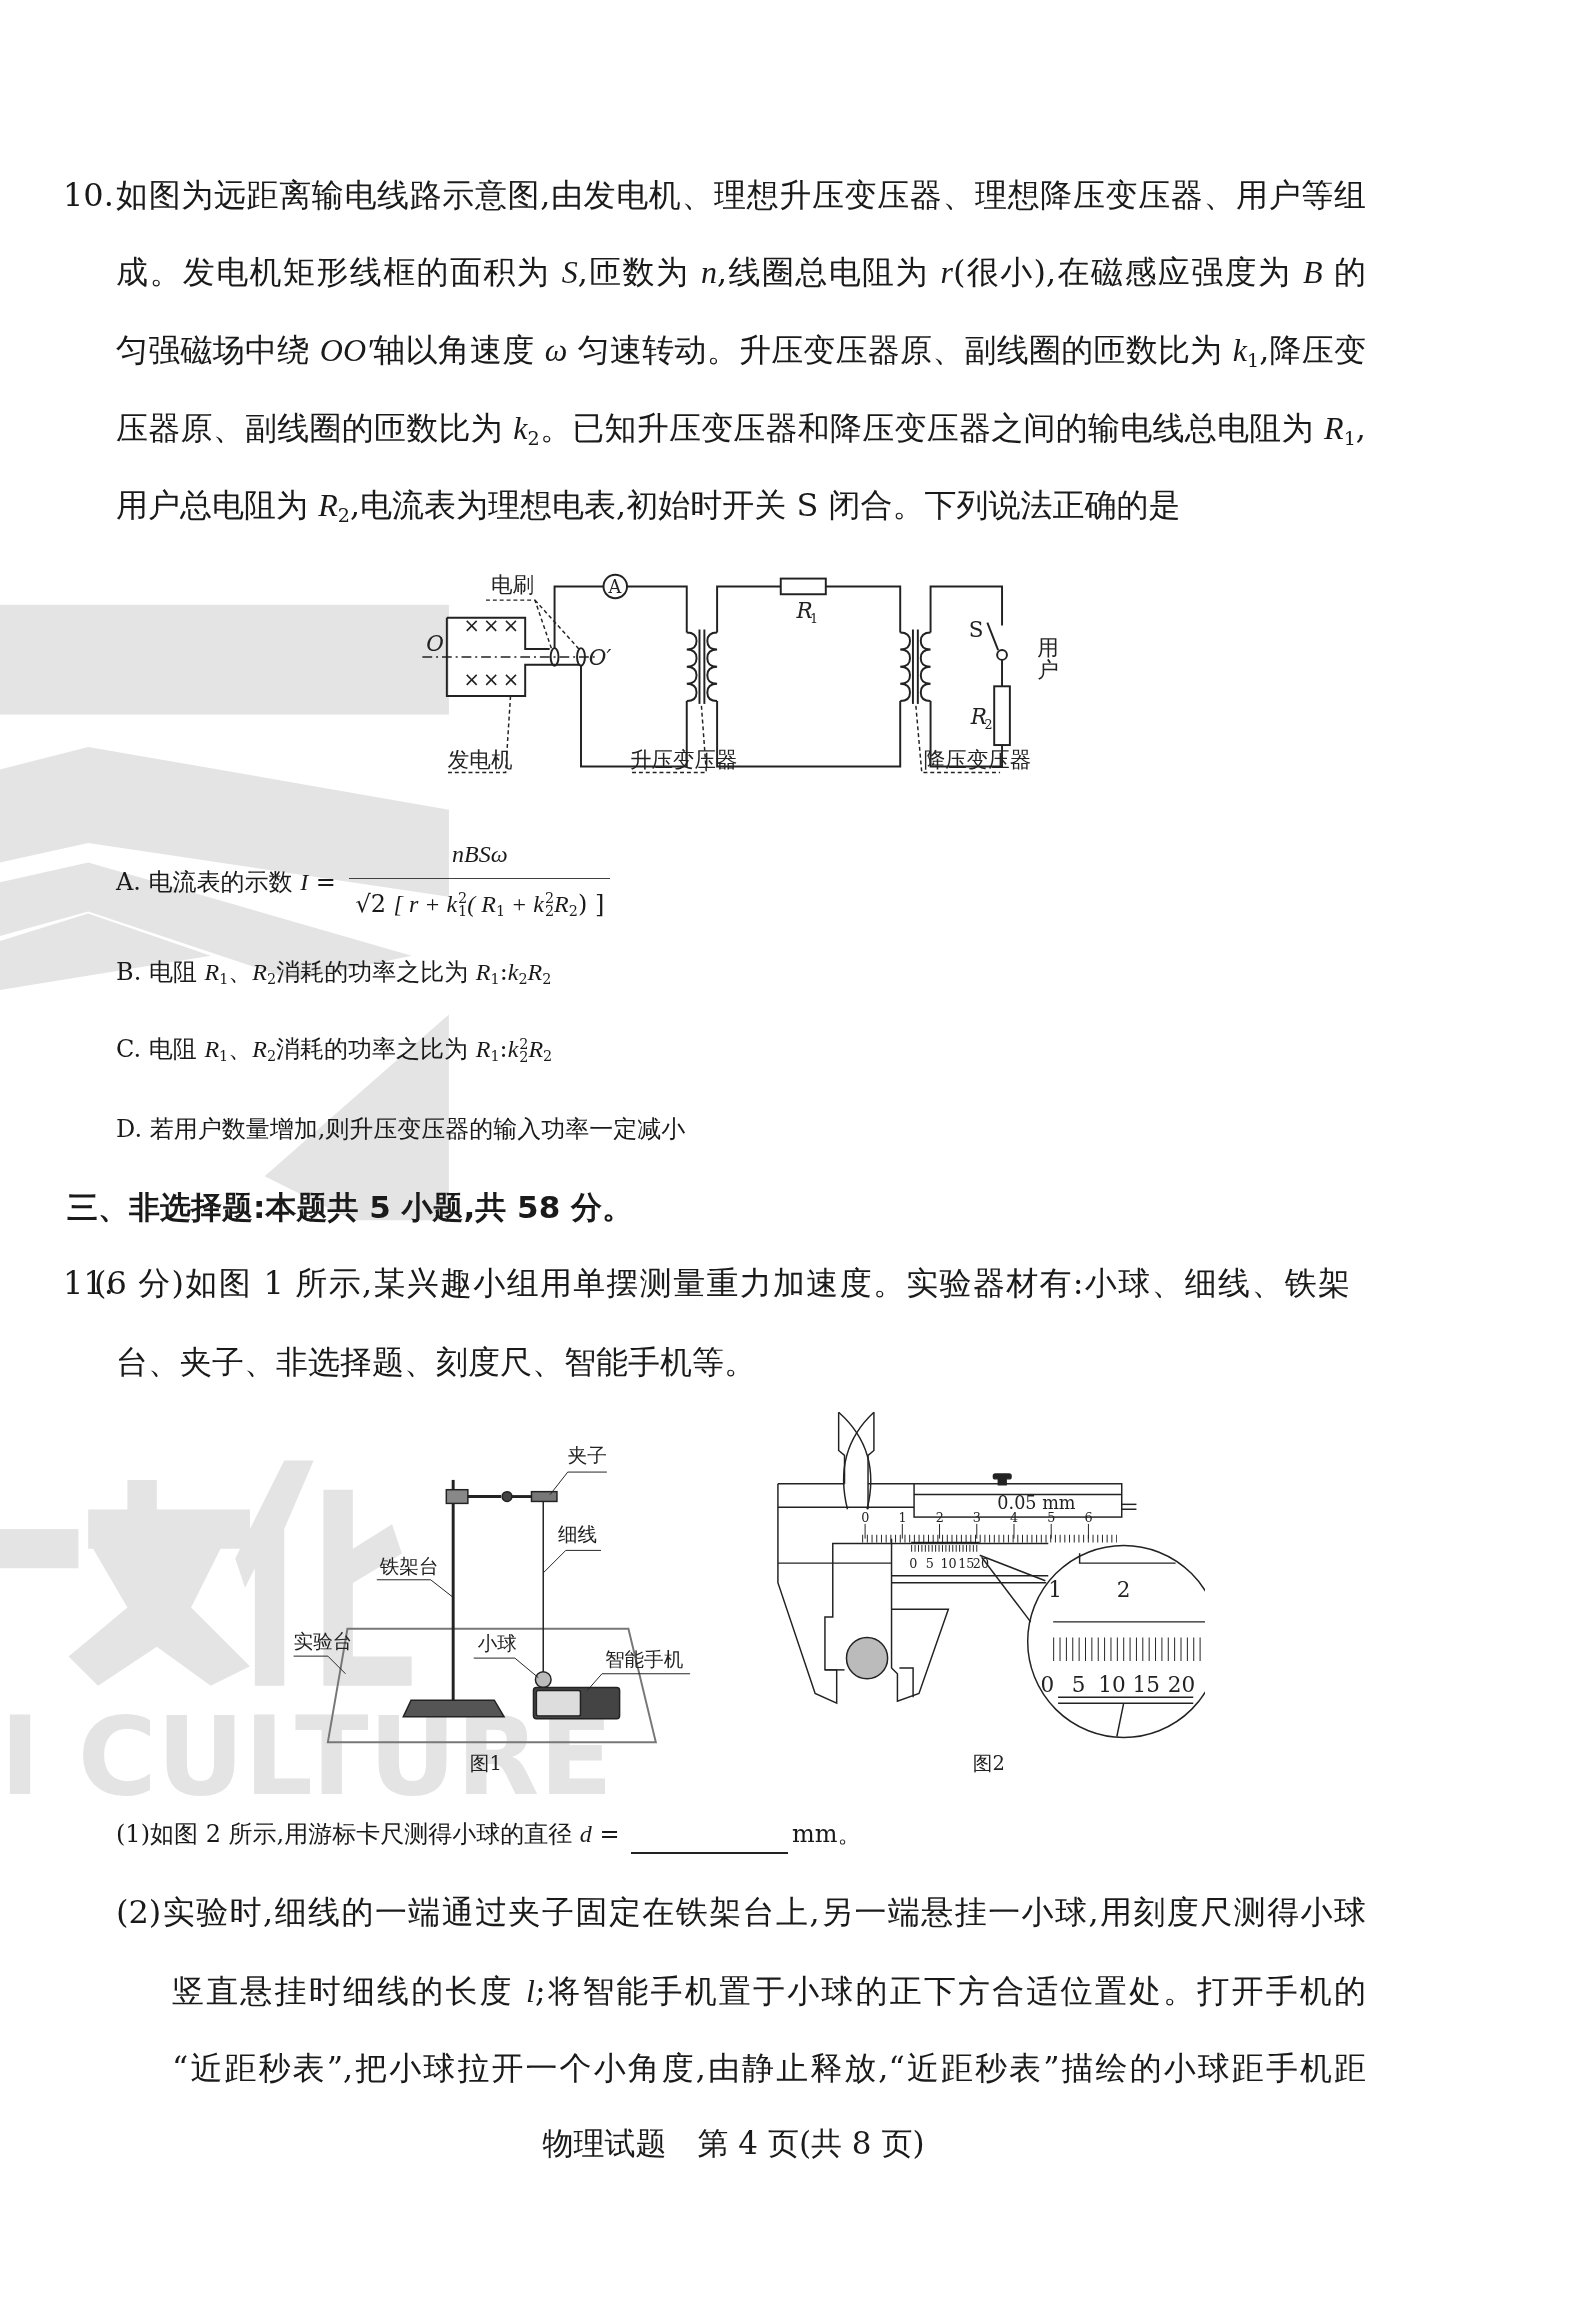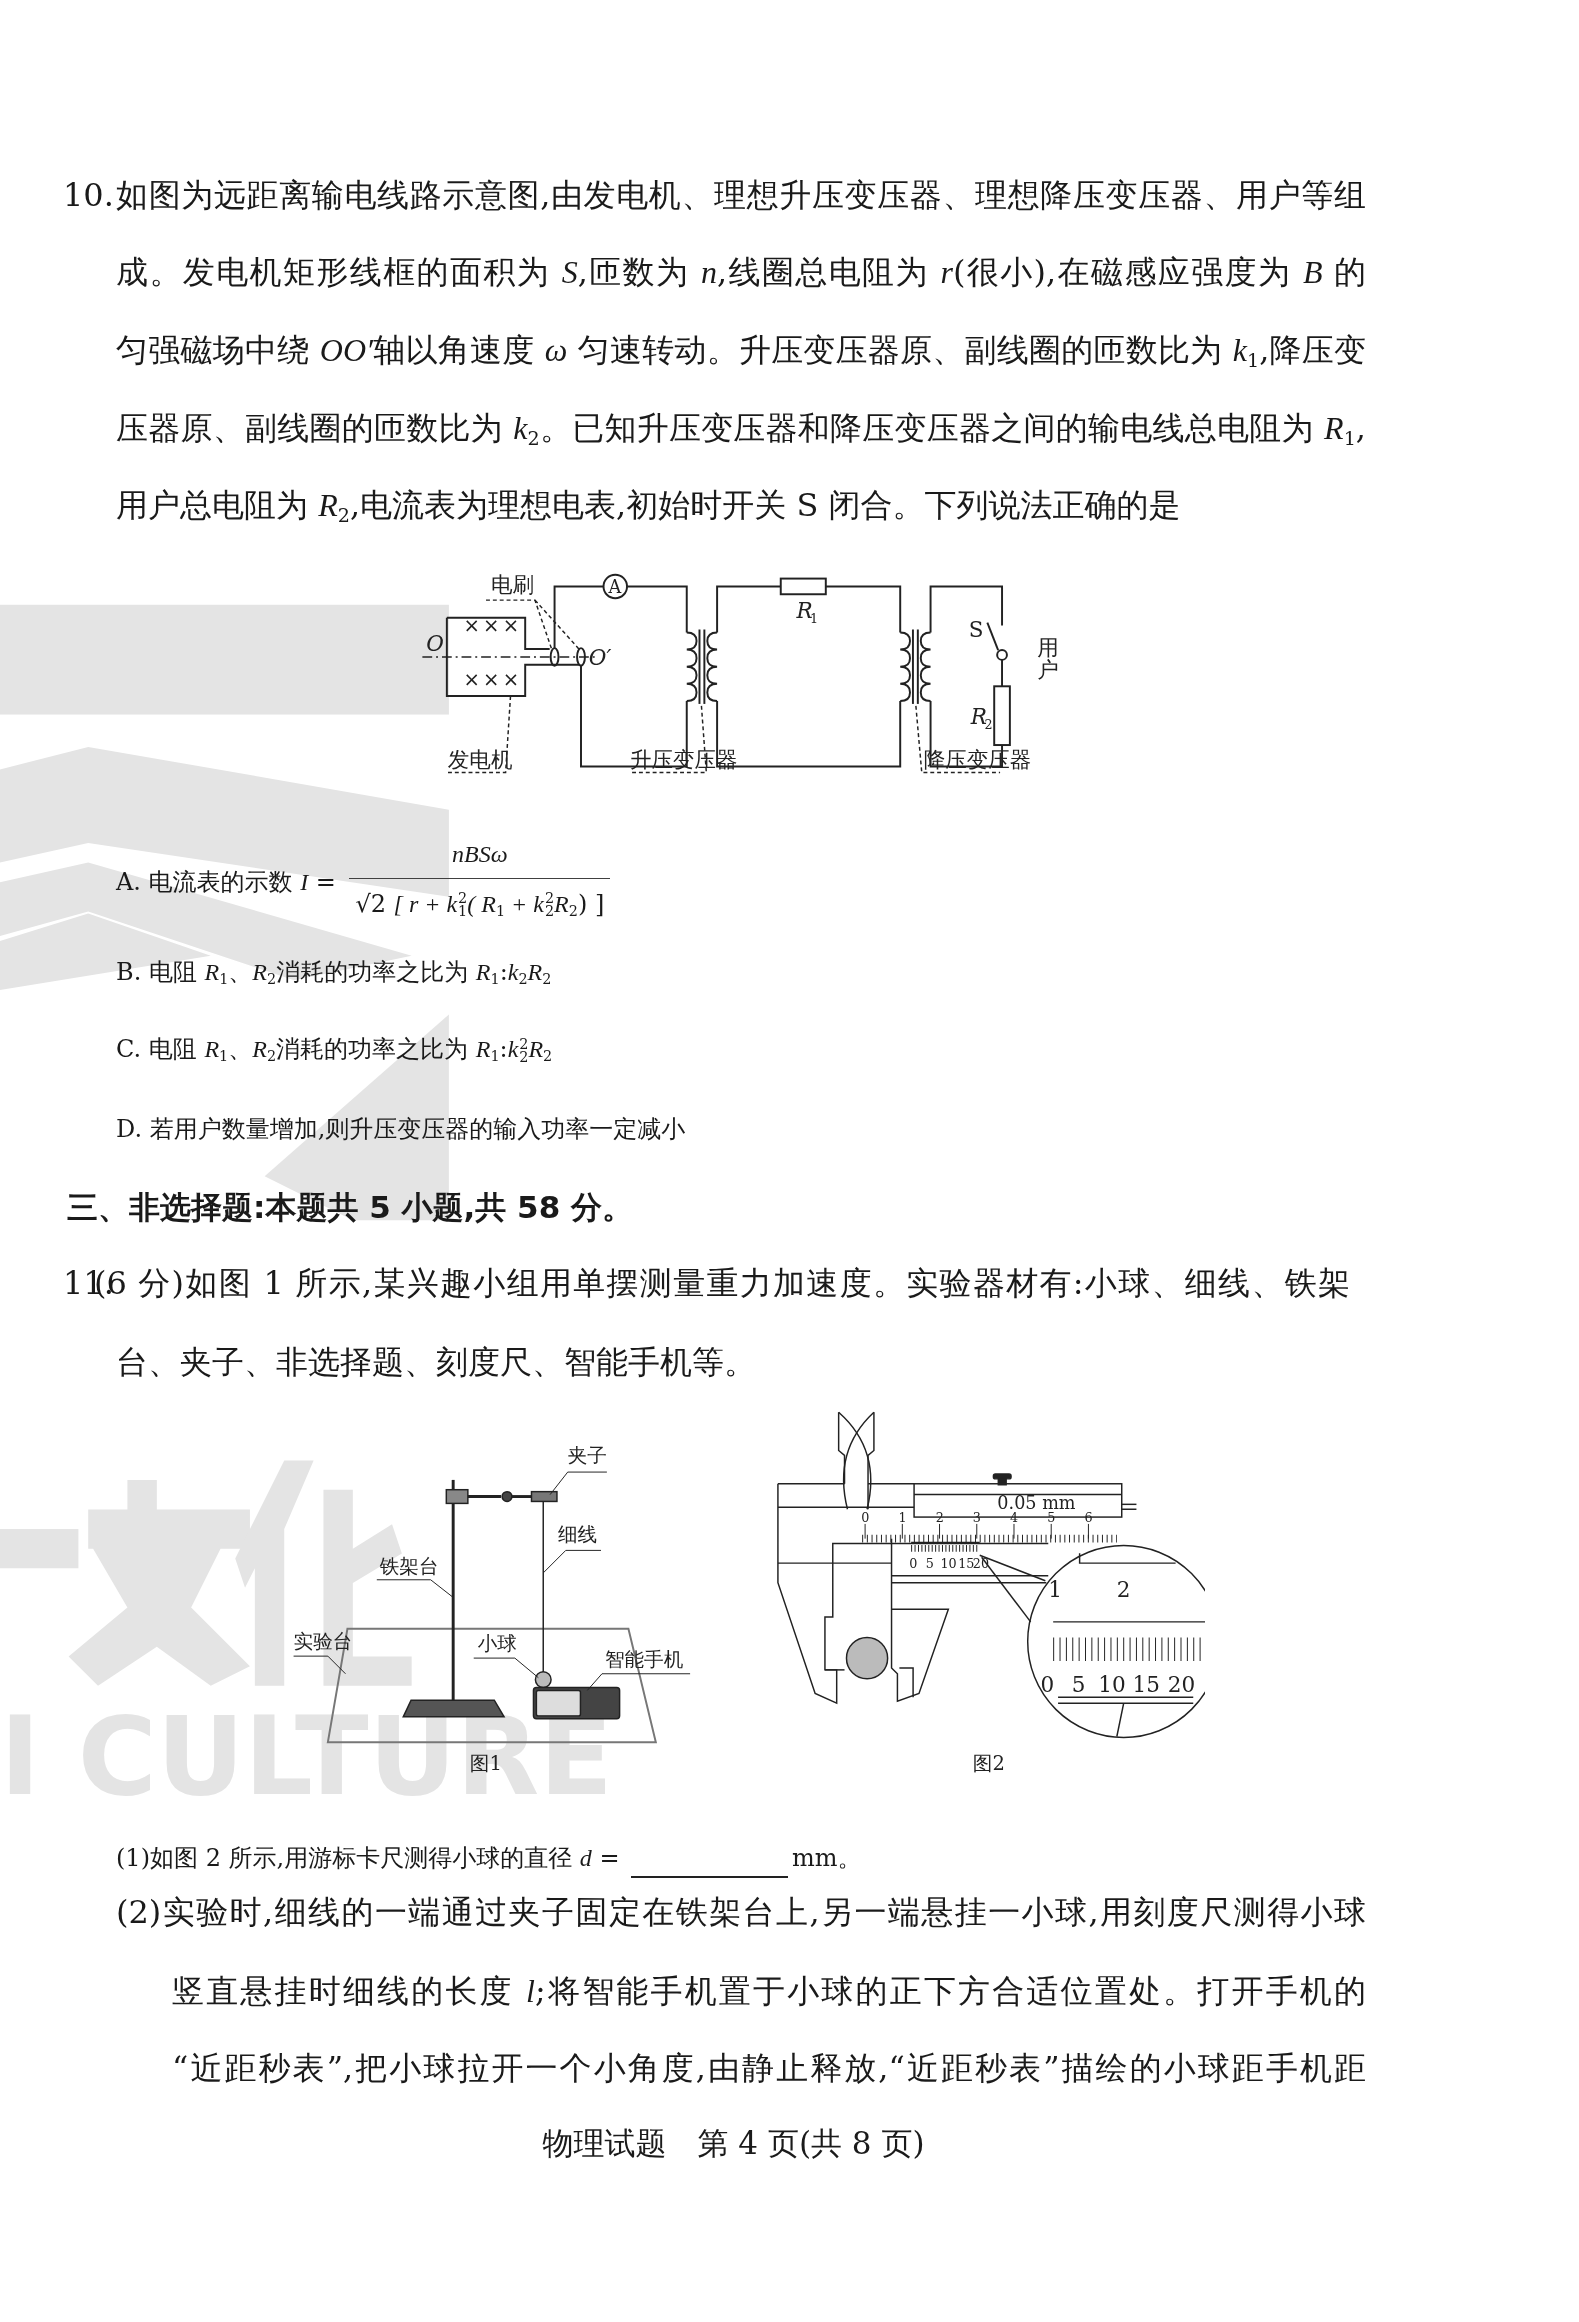--- a/index.html
+++ b/index.html
@@ -268,21 +268,21 @@
       <text x="272" y="287">0</text>
       <text x="304" y="287">5</text>
       <text x="331" y="287">10</text>
       <text x="366" y="287">15</text>
       <text x="402" y="287">20</text>
     </g>
     <text x="203" y="366" font-size="20">图2</text>
   </g>
 </svg>
 
-<div class="opt" style="left:116px; top:1815px;margin-top:24px;">
+<div class="opt" style="left:116px; top:1815px;">
   <span>(1)如图 2 所示,用游标卡尺测得小球的直径 </span><i>d</i><span> = </span><span class="blank"></span><span>mm。</span>
 </div>
 
 <div class="line" style="left:116px; top:1893px; width:1250px;">(2)实验时,细线的一端通过夹子固定在铁架台上,另一端悬挂一小球,用刻度尺测得小球</div>
 <div class="line" style="left:172px; top:1972px; width:1194px;">
   <span>竖直悬挂时细线的长度 </span><i>l</i><span>;将智能手机置于小球的正下方合适位置处。打开手机的</span>
 </div>
 <div class="line" style="left:172px; top:2049px; width:1194px;">“近距秒表”,把小球拉开一个小角度,由静止释放,“近距秒表”描绘的小球距手机距</div>
 
 <div class="footer" style="top:2124px;">物理试题　第 4 页(共 8 页)</div>

